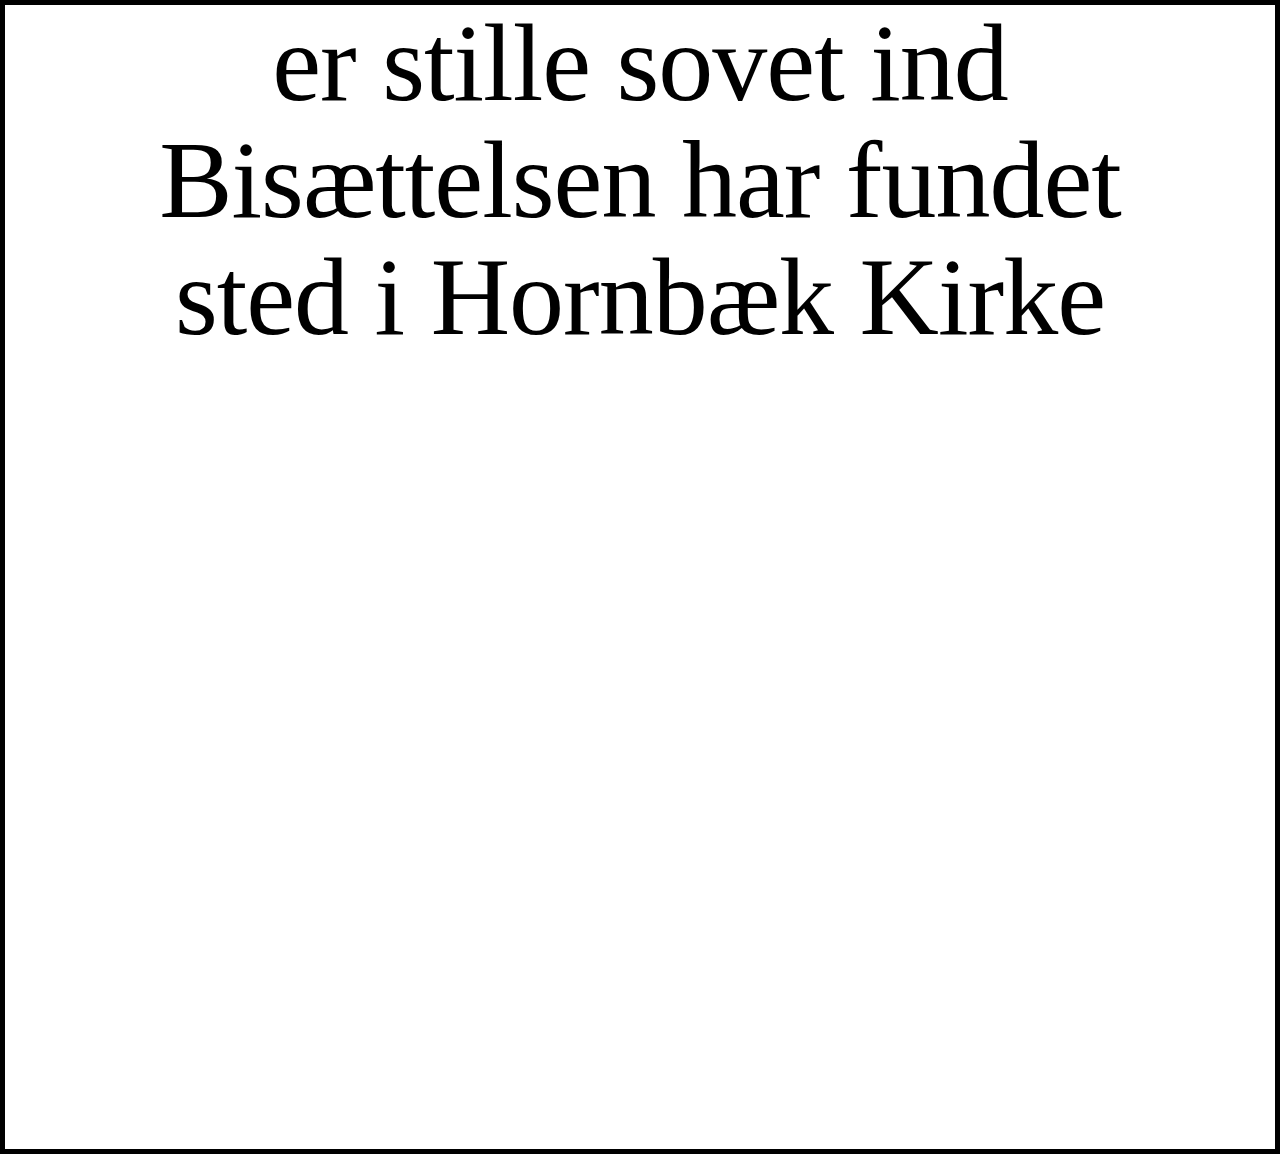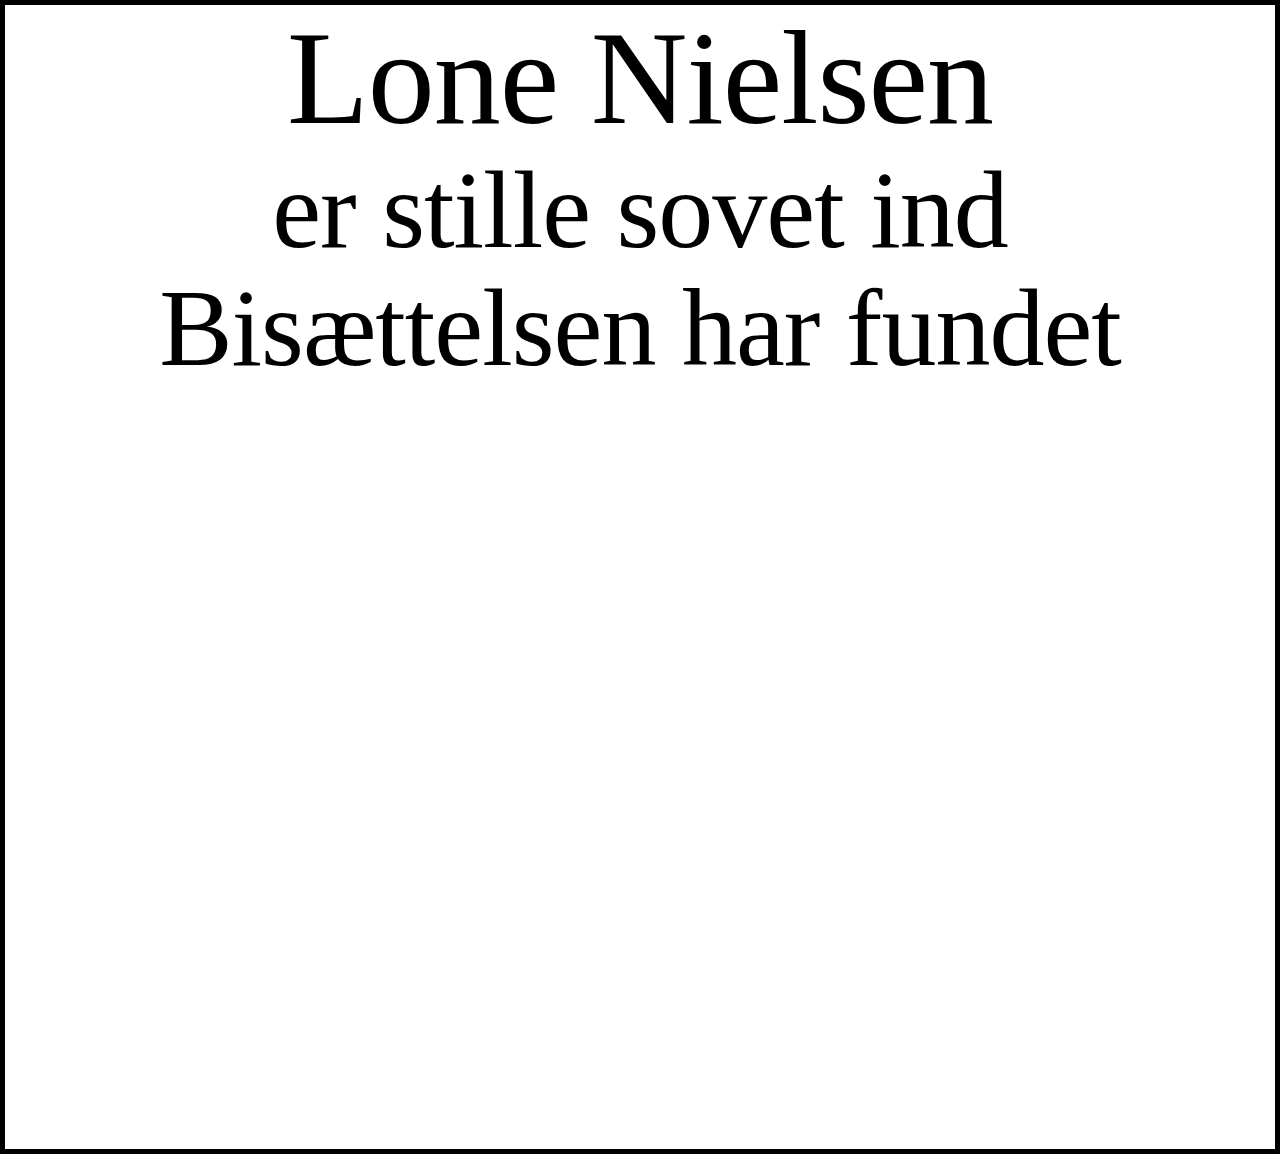--- a/index.html
+++ b/index.html
@@ -38,20 +38,19 @@
     }
     .birth-line   { margin-top: 60px; }
     .death-lines  { margin-top: 55px; }
     .funeral-lines{ margin-top: 60px; }
   </style>
 </head>
 <body>
 
 <div class="notice">
 
-  <h1 class="deceased-name">Lone Nielsen</h1>
 
 
   <p class="para death-lines"><span>er stille sovet ind</span><br></p>
 
-  <p class="para funeral-lines"><span>Bisættelsen har fundet</span><br></p>
+  <p class="para funeral-lines"><span>Bisættelsen har fundet</span><br><span>sted i Hornbæk Kirke</span></p>
 
 </div>
 
 </body></html>

